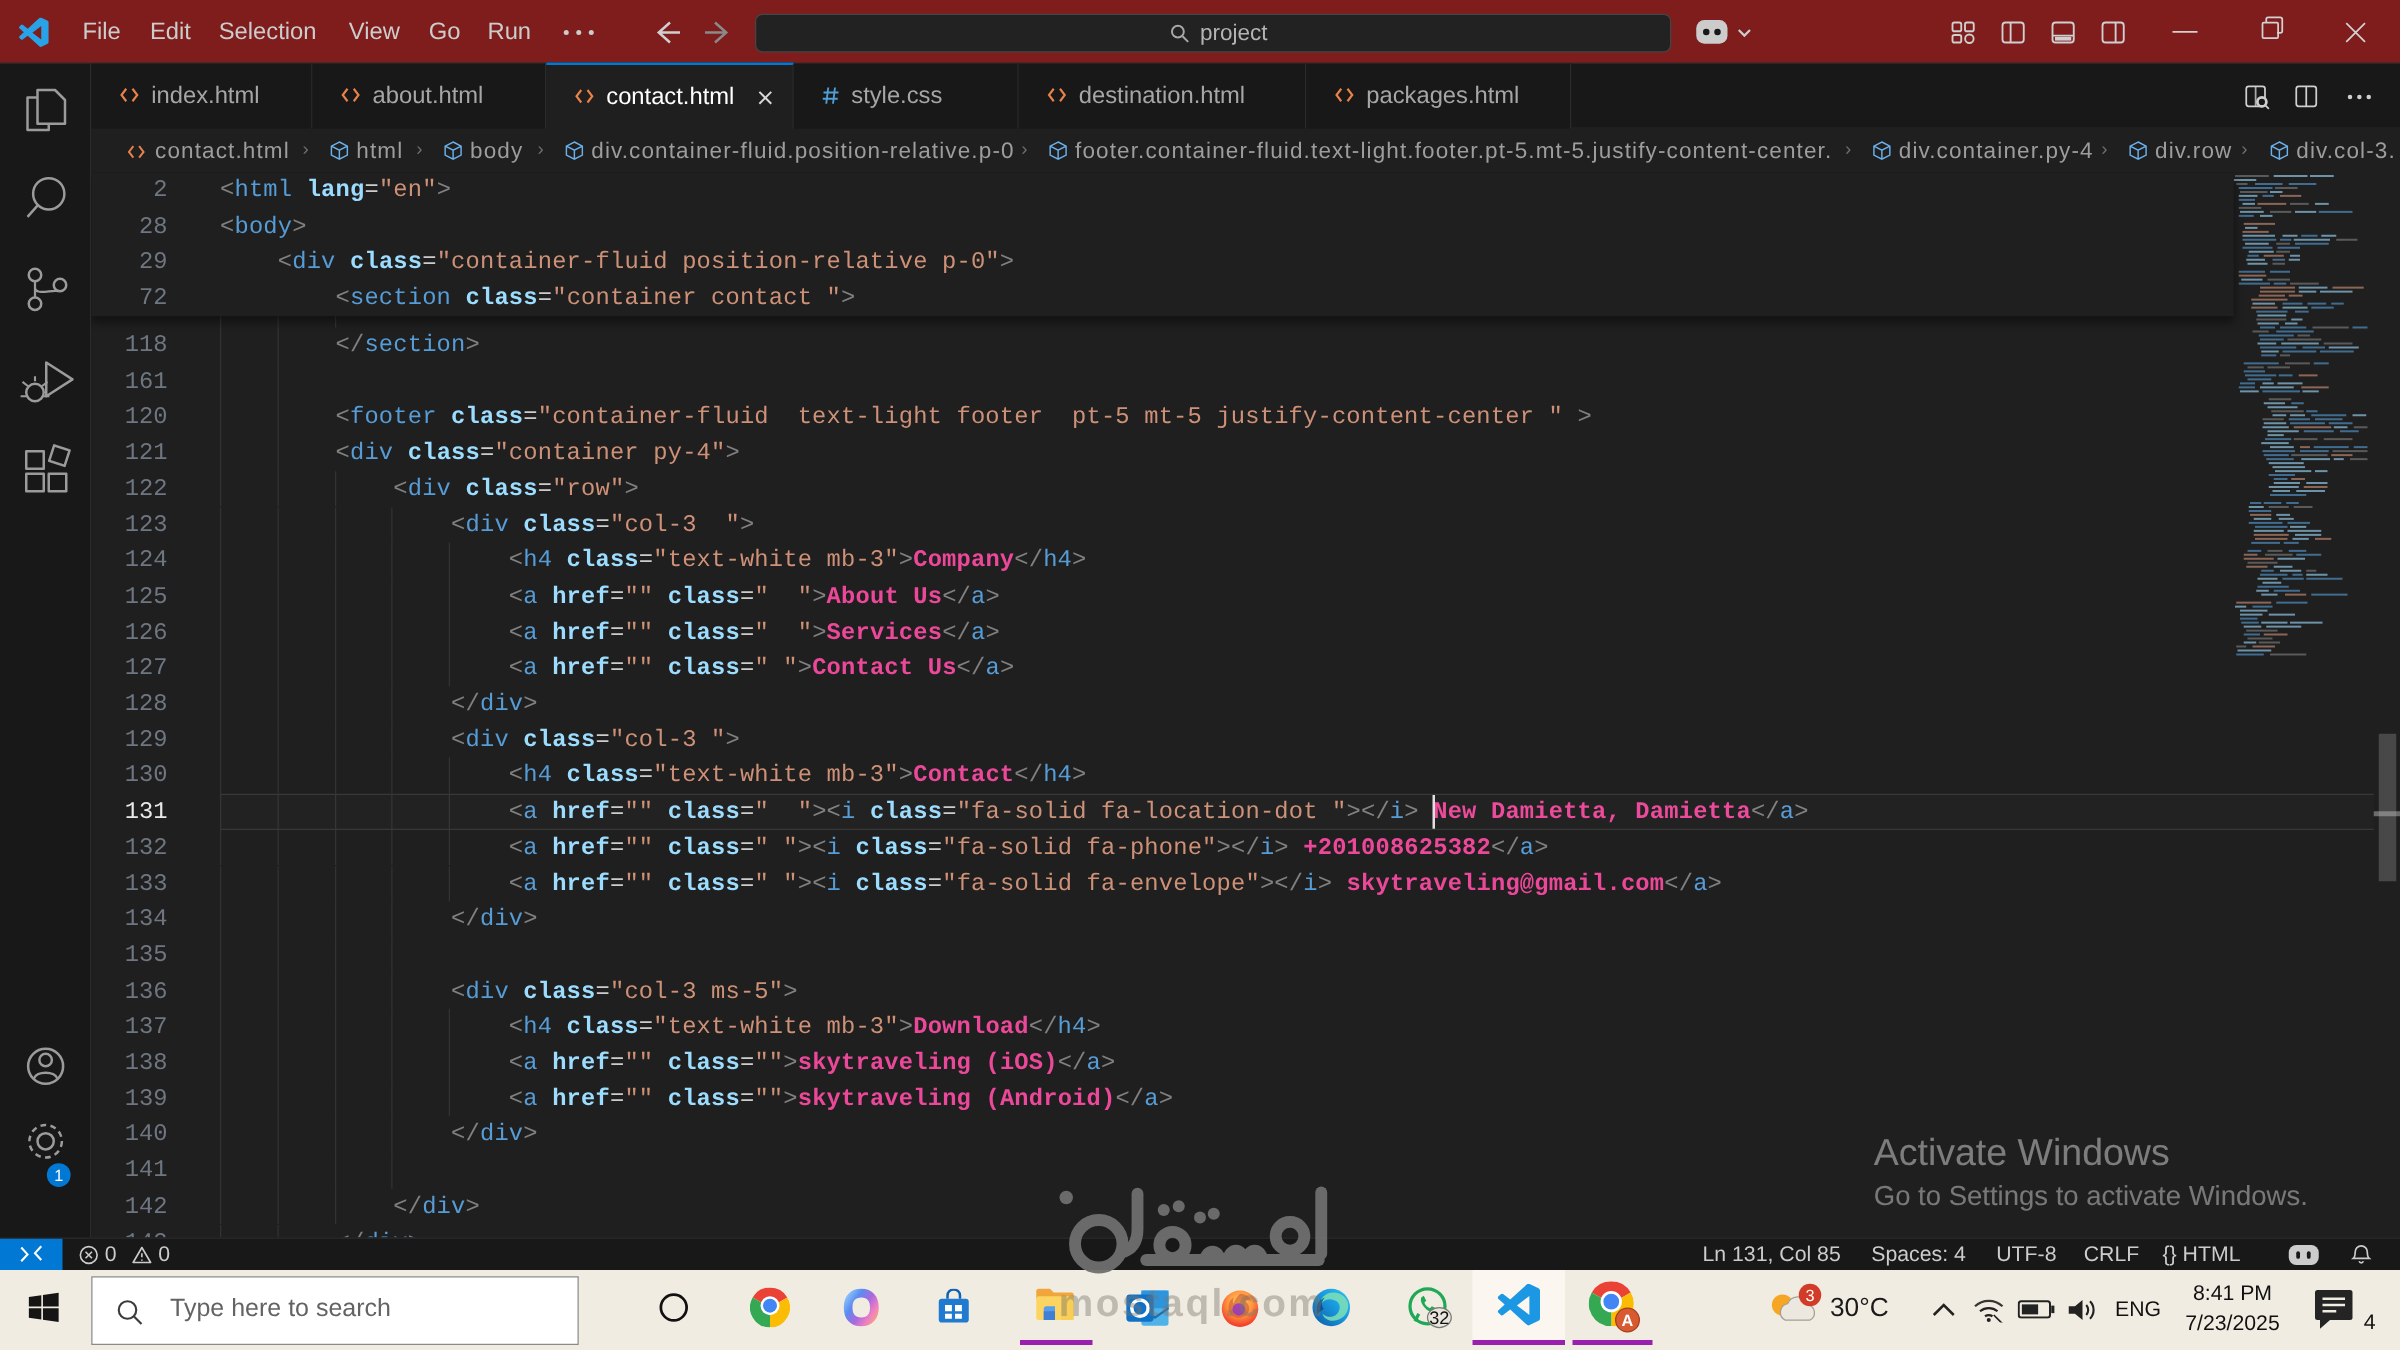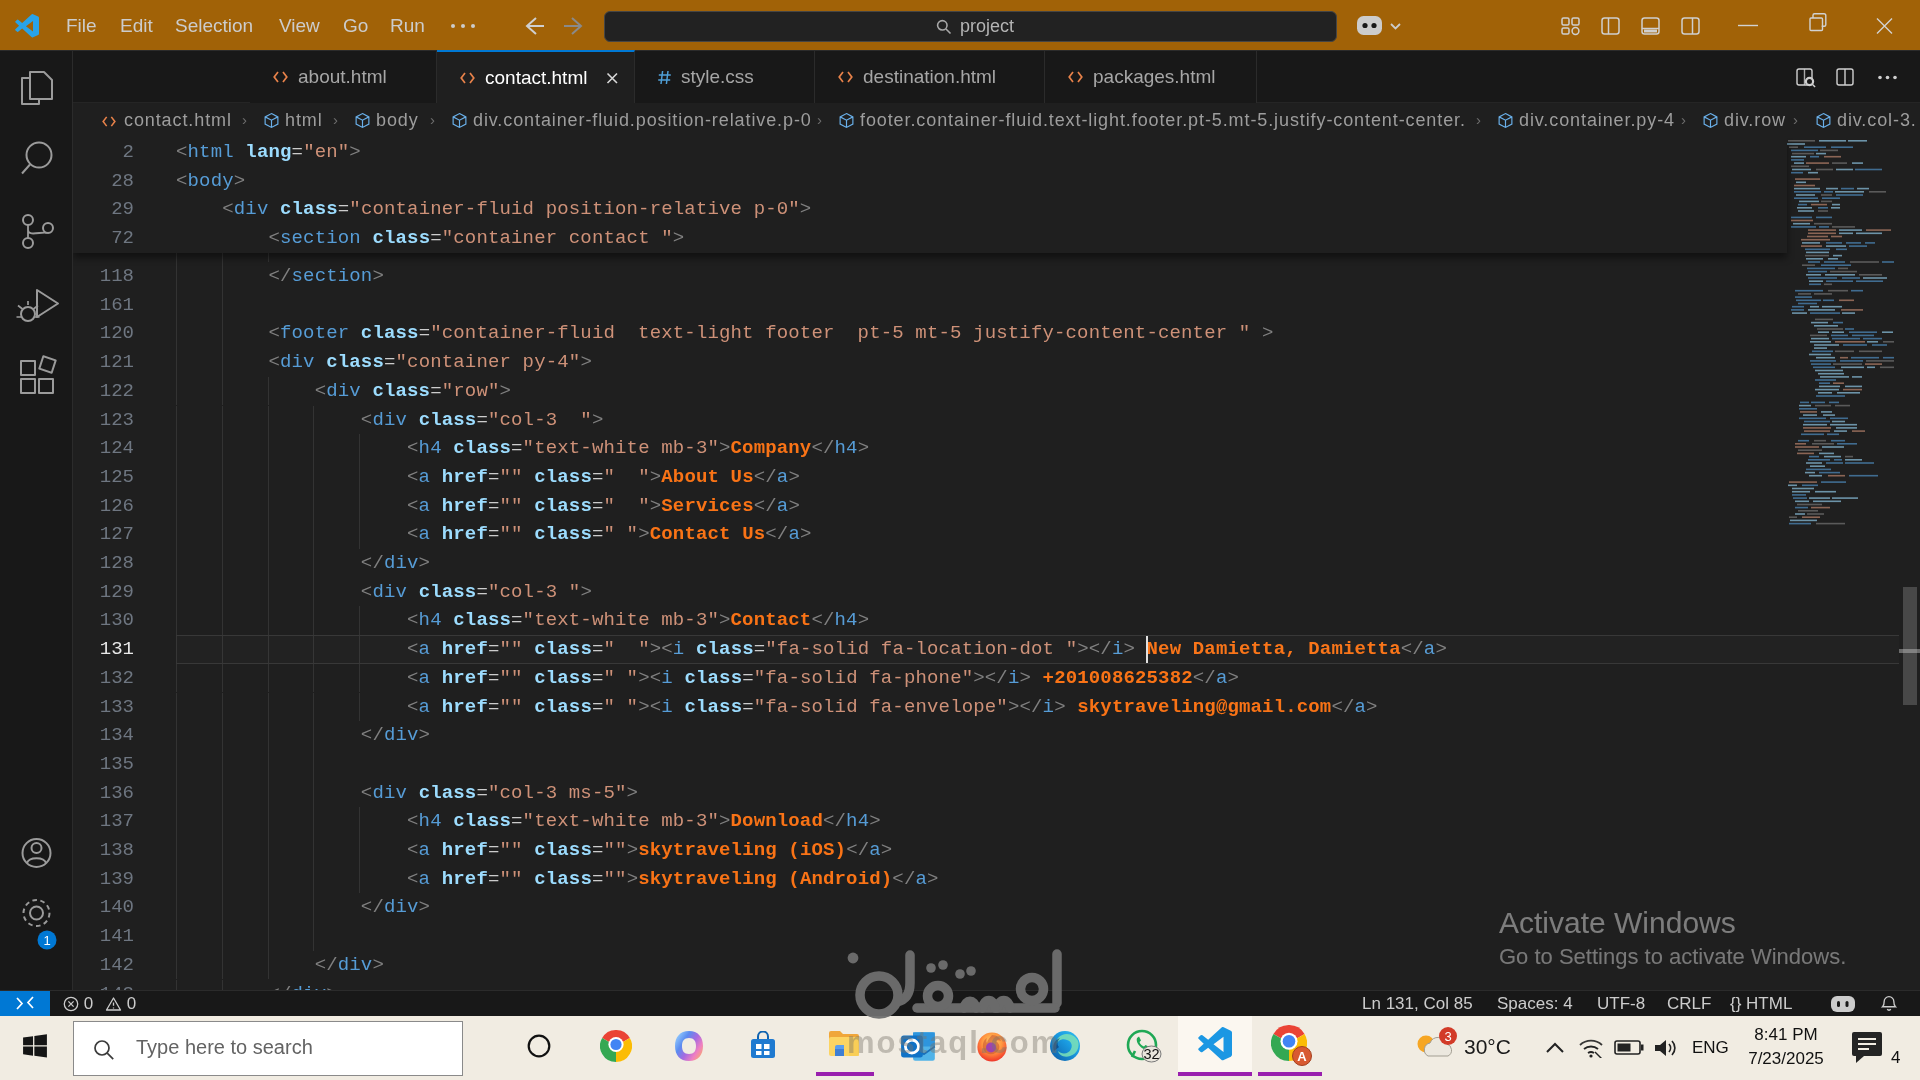--- a/index.html
+++ b/index.html
@@ -1,37 +1,37 @@
 <!DOCTYPE html>
 <html><head><meta charset="utf-8"><style>
 *{margin:0;padding:0;box-sizing:border-box}
 html,body{width:1920px;height:1080px;overflow:hidden;background:#1f1f1f;font-family:"Liberation Sans",sans-serif}
 .abs{position:absolute}
-#titlebar{position:absolute;left:0;top:0;width:1920px;height:51px;background:#a16207;border-bottom:1px solid #2b2b2b}
+#titlebar{position:absolute;left:0;top:0;width:1920px;height:51px;background:#7f1d1d;border-bottom:1px solid #2b2b2b}
 .menu{position:absolute;top:0;height:51px;line-height:51px;color:#cccccc;font-size:19px}
 #tabbar{position:absolute;left:73px;top:51px;width:1847px;height:52px;background:#181818;border-bottom:1px solid #252525}
 .tab{position:absolute;top:0;height:52px;background:#181818;border-right:1px solid #2b2b2b;color:#a6a6a6;font-size:19px}
 .tab .lbl{position:absolute;top:0;line-height:52px;white-space:nowrap}
 .tab.active{background:#1f1f1f;color:#ffffff;border-top:2px solid #0078d4;height:53px}
 #breadcrumb{position:absolute;left:73px;top:103px;width:1847px;height:35px;background:#1f1f1f;color:#9d9d9d;font-size:18px;letter-spacing:0.9px;overflow:hidden}
 .bc{position:absolute;top:0;height:35px;line-height:34px;white-space:nowrap}
 #activitybar{position:absolute;left:0;top:51px;width:73px;height:939px;background:#181818;border-right:1px solid #2b2b2b}
 #editor{position:absolute;left:73px;top:138px;width:1847px;height:852px;background:#1f1f1f;overflow:hidden}
 .lnum{position:absolute;left:0;width:61px;height:28.7px;line-height:28.7px;text-align:right;color:#6e7681;
   font-family:"Liberation Mono",monospace;font-size:19px}
 .lnum.cur{color:#e9e9e9}
 .cl{position:absolute;left:103px;height:28.7px;line-height:28.7px;white-space:pre;
   font-family:"Liberation Mono",monospace;font-size:19px;letter-spacing:0.15px;color:#d4d4d4}
 .ig{position:absolute;width:1px;height:28.7px;background:#333333}
 .t{color:#569cd6}
 .p{color:#808080}
 .an{color:#9cdcfe;font-weight:bold}
 .eq{color:#cccccc}
 .s{color:#ce9178}
-.tx{color:#f97316;font-weight:bold}
+.tx{color:#ec4899;font-weight:bold}
 .curline{position:absolute;left:103px;right:21px;height:28.7px;border-top:1px solid #383838;border-bottom:1px solid #383838;background:rgba(255,255,255,0.015)}
 .cursor{position:absolute;width:2px;height:27px;background:#e0e0e0}
 #sticky{position:absolute;left:0;top:0;width:1714px;height:114.8px;background:#1f1f1f;box-shadow:0 5px 7px rgba(0,0,0,0.45);z-index:5}
 #statusbar{position:absolute;left:0;top:990px;width:1920px;height:26px;background:#181818;border-top:1px solid #2b2b2b;color:#cccccc;font-size:17px}
 .sbi{position:absolute;top:0;height:26px;line-height:25px;white-space:nowrap}
 #taskbar{position:absolute;left:0;top:1016px;width:1920px;height:64px;background:#f1ece2}
 .ticon{position:absolute;top:1016px;height:60px;display:flex;align-items:center;justify-content:center}
 .wm-ar{position:absolute;z-index:30;opacity:0.95}
 #mostaql{position:absolute;left:847px;top:1025px;z-index:31;font-size:31px;font-weight:bold;color:rgba(122,116,107,0.42);letter-spacing:2px}
 .aw1{position:absolute;left:1499px;top:906px;font-size:30px;color:rgba(255,255,255,0.42)}
@@ -94,20 +94,25 @@
     <svg class="abs" style="left:1734px;top:0" width="186" height="51" viewBox="0 0 186 51">
 <g stroke="#d2d2d2" stroke-width="1.4" fill="none">
 <path d="M4 25.5 H24"></path>
 <rect x="76" y="18" width="12.5" height="12.5" rx="1"></rect>
         <path d="M79 18 v-2.7 a1.5 1.5 0 0 1 1.5-1.5 h9.5 a1.8 1.8 0 0 1 1.8 1.8 v9.2 a1.5 1.5 0 0 1-1.5 1.5 h-2.6"></path>
 <path d="M143 18.5 l15 15 M158 18.5 l-15 15"></path>
 </g>
     </svg>
   </div>
 <div id="tabbar">
+    <div class="tab" style="left:0px;width:177px;top:0px">
+      <div class="lbl" style="left:22px"><svg width="17" height="14" viewBox="0 0 17 14" style="vertical-align:-1px">
+          <path d="M6 2 2.2 7 6 12M11 2l3.8 5L11 12" stroke="#e8824a" stroke-width="1.7" fill="none"></path>
+        </svg><span style="margin-left:9px">index.html</span></div>
+    </div>
     <div class="tab" style="left:177px;width:187px;top:0px">
       <div class="lbl" style="left:22px"><svg width="17" height="14" viewBox="0 0 17 14" style="vertical-align:-1px">
           <path d="M6 2 2.2 7 6 12M11 2l3.8 5L11 12" stroke="#e8824a" stroke-width="1.7" fill="none"></path>
         </svg><span style="margin-left:9px">about.html</span></div>
     </div>
     <div class="tab active" style="left:364px;width:198px;top:-1px">
       <div class="lbl" style="left:22px"><svg width="17" height="14" viewBox="0 0 17 14" style="vertical-align:-1px">
           <path d="M6 2 2.2 7 6 12M11 2l3.8 5L11 12" stroke="#e8824a" stroke-width="1.7" fill="none"></path>
         </svg><span style="margin-left:9px">contact.html</span></div>
       <svg class="abs" style="left:168px;top:19px" width="15" height="15" viewBox="0 0 15 15">

